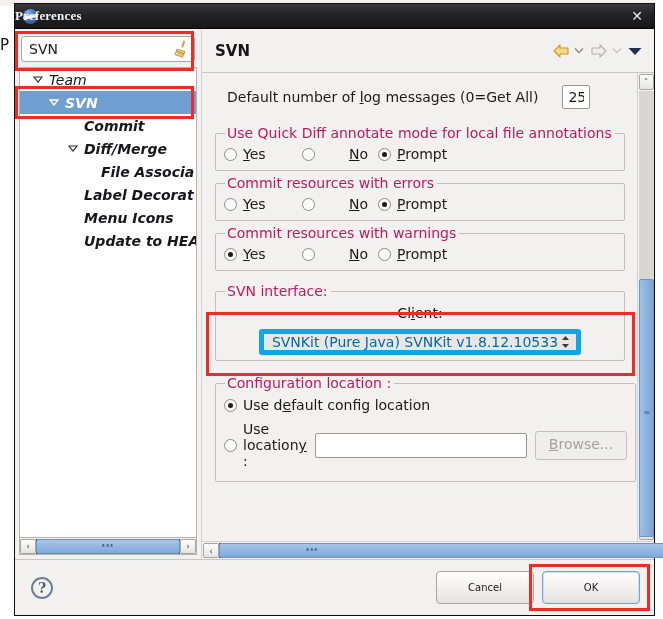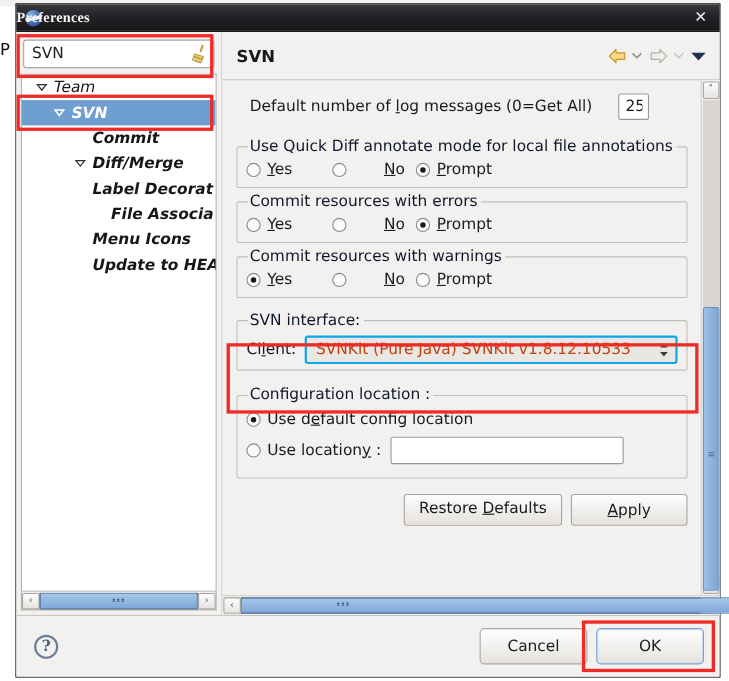--- a/index.html
+++ b/index.html
@@ -199,45 +199,45 @@
     background: #fff; border: 1px solid #9b9894; border-radius: 2px;
     padding: 2px 5px; height: 24px;
   }
   #log-input { width: 28px; }
 
   fieldset.grp {
     border: 1px solid #c2bfbb; border-radius: 2px;
     margin: 0 0 4px 0; padding: 2px 8px 5px 8px;
   }
   fieldset.grp > legend {
-    font-size: 14px; color: #0f172a; padding: 0 3px 0 2px; margin-left: 1px;
+    font-size: 14px; color: #be185d; padding: 0 3px 0 2px; margin-left: 1px;
   }
   .radios { display: flex; align-items: center; gap: 0; padding: 3px 0 3px 0; }
   .radio { display: flex; align-items: center; gap: 6px; font-size: 14px; color:#1a1a1a; }
   .radio.w1 { width: 78px; }
   .radio.w2 { width: 76px; gap: 34px; }
   .dot {
     width: 13px; height: 13px; border-radius: 50%;
     background: #fbfbfb; border: 1px solid #8d8a86;
     position: relative; flex: 0 0 13px;
   }
   .dot.on::after {
     content:""; position:absolute; left:3px; top:3px;
     width:5px; height:5px; border-radius:50%; background:#1a1a1a;
   }
 
   #grp-svn { margin-top: 12px; margin-bottom: 14px; }
-  .client-row { display:flex; align-items:center; gap: 8px; padding-top: 4px; }
+  .client-row { display:flex; align-items:center; gap: 8px; padding-top: 4px; flex-direction: column; }
   .combo {
     flex: 1 1 auto; height: 26px;
     background: #e9e7e4;
-    border: 2px solid #0ea5e9; border-radius: 3px;
+    border: 5px solid #0ea5e9; border-radius: 3px;
     display: flex; align-items: center;
     padding: 0 4px 0 8px;
-    font-size: 14px; color:#c2410c;
+    font-size: 14px; color:#0369a1;
   }
   .combo .cval { flex:1 1 auto; white-space: nowrap; overflow:hidden; }
   .spin { width: 14px; display:flex; flex-direction:column; align-items:center; justify-content:center; color:#333; }
 
   #grp-cfg { padding-bottom: 8px; }
   .cfg-row { display:flex; align-items:center; gap: 8px; padding: 4px 0; }
   #dir-input { flex: 0 0 212px; height: 25px; }
   .btn {
     font-family: "DejaVu Sans", sans-serif;
     font-size: 14px; color: #1a1a1a;
@@ -273,21 +273,21 @@
   }
   .help-icon {
     width: 22px; height: 22px; border-radius: 50%;
     border: 2px solid #6f7f93; color:#4f6076;
     display:flex; align-items:center; justify-content:center;
     font-size: 14px; font-weight: bold; font-family:"DejaVu Serif", serif;
   }
   .foot-spacer { flex: 1 1 auto; }
   .foot-btn {
     width: 98px; height: 33px;
-    font-size: 14px; color:#1a1a1a;
+    font-size: 10px; color:#1a1a1a;
     background: linear-gradient(180deg,#fefefe 0%,#f2f0ee 55%,#e4e1de 100%);
     border: 1px solid #a9a6a1; border-radius: 4px;
     display:flex; align-items:center; justify-content:center;
     font-family: "DejaVu Sans", sans-serif;
   }
   #ok-btn { margin-left: 8px; border-color:#7d9fc4; box-shadow: inset 0 0 0 1px #cfe0f2; }
 
   
   .anno {
     position: absolute; border: 3px solid #ee2b26;
@@ -359,26 +359,26 @@
 
           <div class="trow" style="padding-left:47px;">
             <span class="twist">
               <svg class="twist-svg" width="12" height="12" viewBox="0 0 12 12">
                 <path d="M2 4 L10 4 L6 9 Z" fill="none" stroke="#2a2a2a" stroke-width="1.1"></path>
               </svg>
             </span>
             <span class="lbl">Diff/Merge</span>
           </div>
 
+          <div class="trow" style="padding-left:81px;">
+            <span class="lbl">File Associa</span>
+          </div>
+
           <div class="trow" style="padding-left:64px;">
             <span class="lbl">Label Decorat</span>
-          </div>
-
-          <div class="trow" style="padding-left:81px;">
-            <span class="lbl">File Associa</span>
           </div>
 
           <div class="trow" style="padding-left:64px;">
             <span class="lbl">Menu Icons</span>
           </div>
 
           <div class="trow" style="padding-left:64px;">
             <span class="lbl">Update to HEA</span>
           </div>
         </div>
@@ -511,30 +511,24 @@
                   <span class="dot on"></span>
                   <span><span>Use d</span><span class="u">e</span><span>fault config location</span></span>
                 </span>
               </div>
               <div class="cfg-row">
                 <span class="radio">
                   <span class="dot"></span>
                   <span><span>Use location</span><span class="u">y</span><span> :</span></span>
                 </span>
                 <input id="dir-input" class="txt" type="text" value="" style="">
+                <span class="btn disabled"><span class="u">B</span><span>rowse...</span></span>
               </div>
             </fieldset>
 
-            <div class="btn-row">
-              <span class="btn"><span>Restore </span><span class="u">D</span><span>efaults</span></span>
-              <span class="btn" style="width:106px;display:flex;align-items:center;justify-content:center;">
-                  <span class="u">A</span>
-                  <span>pply</span>
-                </span>
-            </div>
 
           </div>
 
           <div id="vscroll">
             <span class="sb-btn-v">˄</span>
             <span class="sb-track-v">
               <span class="sb-thumb-v">
                 <span class="grip-v">≡</span>
               </span>
             </span>

